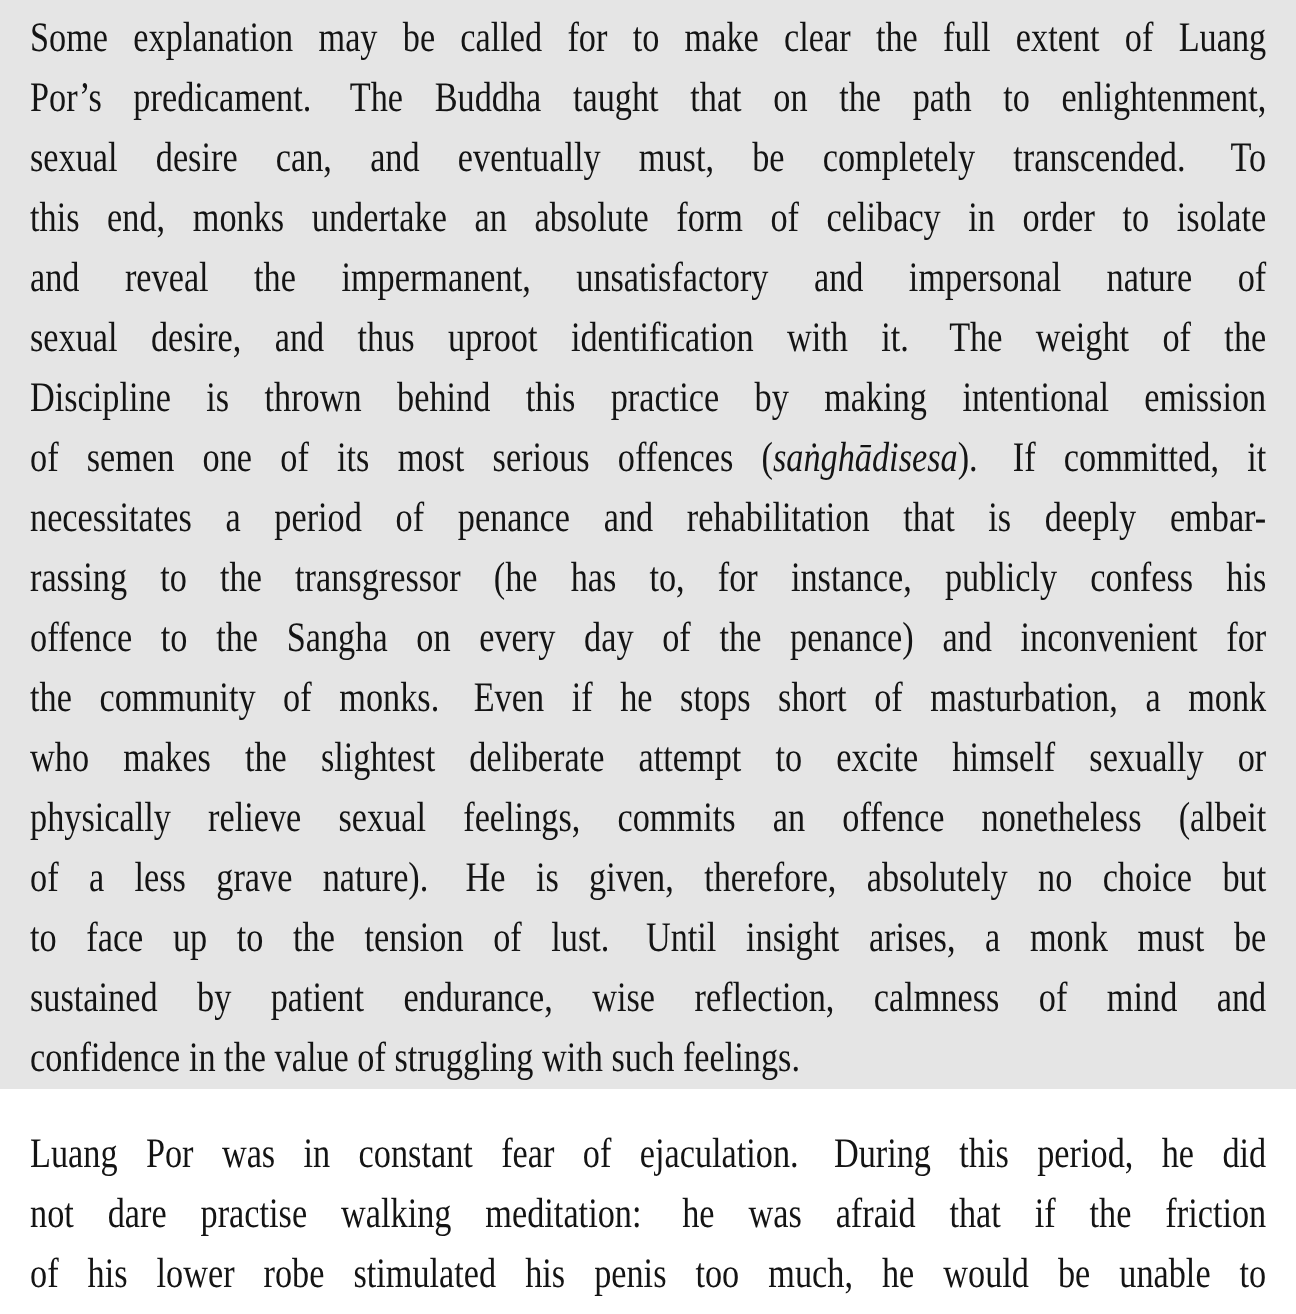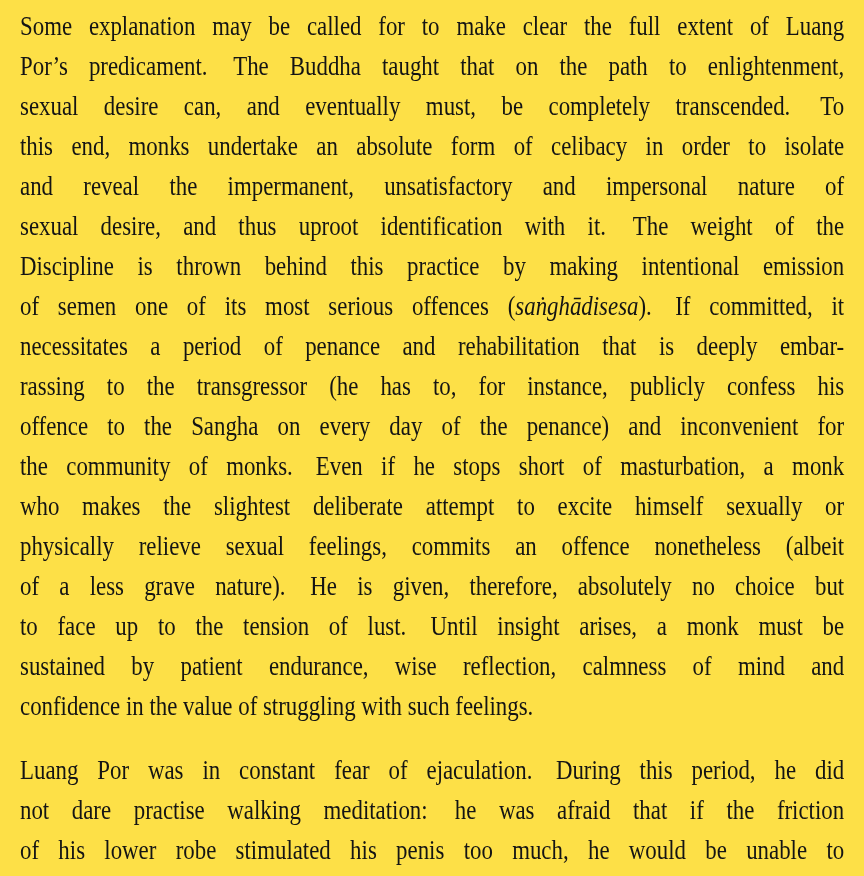--- a/index.html
+++ b/index.html
@@ -6,22 +6,22 @@
     margin: 0;
     padding: 0;
     width: 864px;
     height: 876px;
     background: #ffffff;
     overflow: hidden;
   }
   .page {
     position: relative;
     width: 864px;
-    height: 876px;
-    background: #fde047;
+    height: 726px;
+    background: #e5e5e5;
     font-family: "Liberation Serif", "DejaVu Serif", serif;
     color: #141414;
   }
   .text-block {
     position: absolute;
     top: 6px;
     left: 20px;
     width: 1010px;              
     transform: scaleX(0.816);   
     transform-origin: 0 0;

